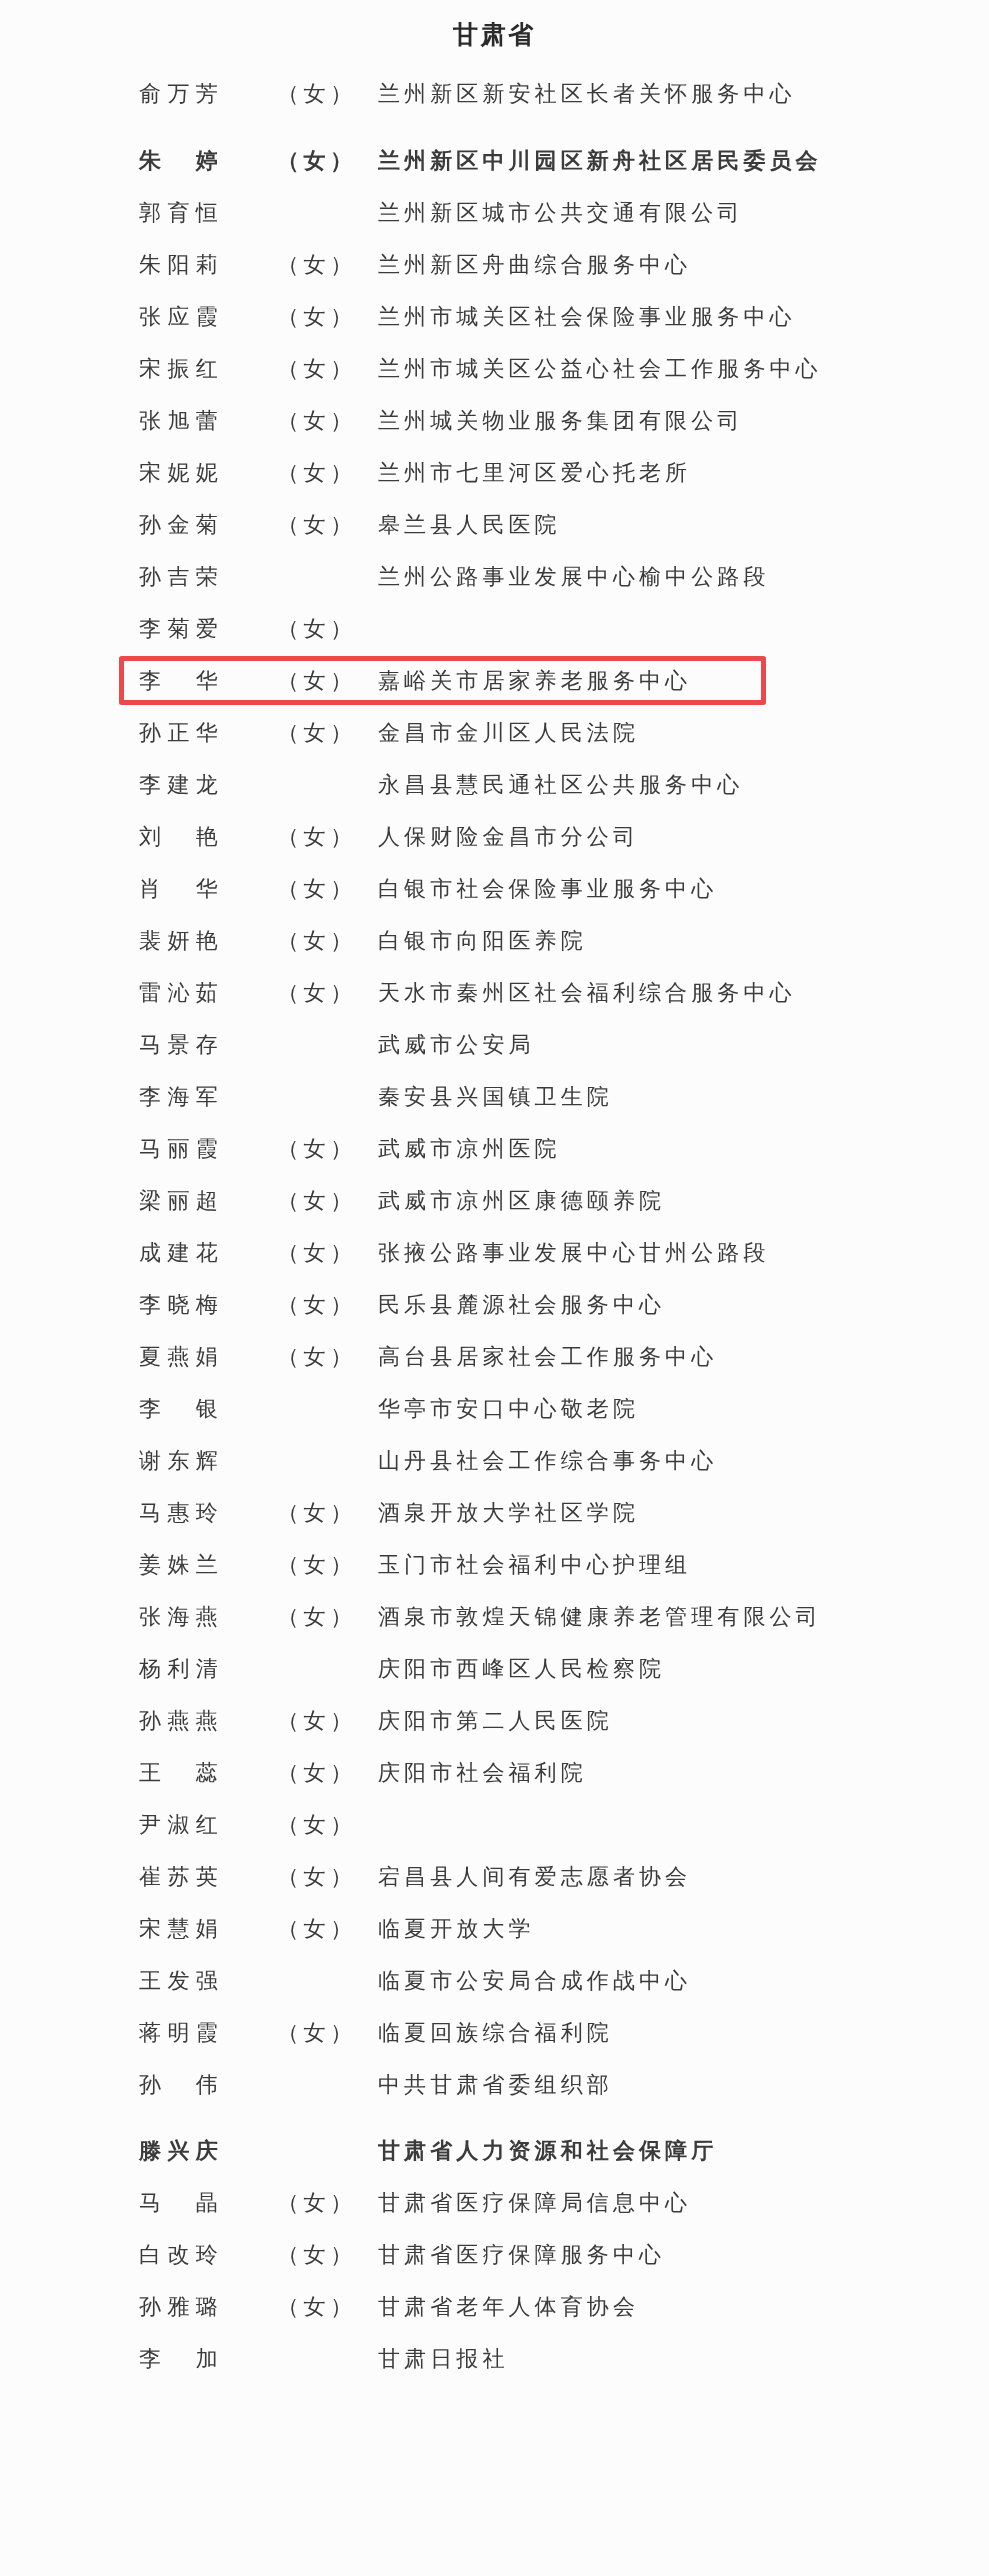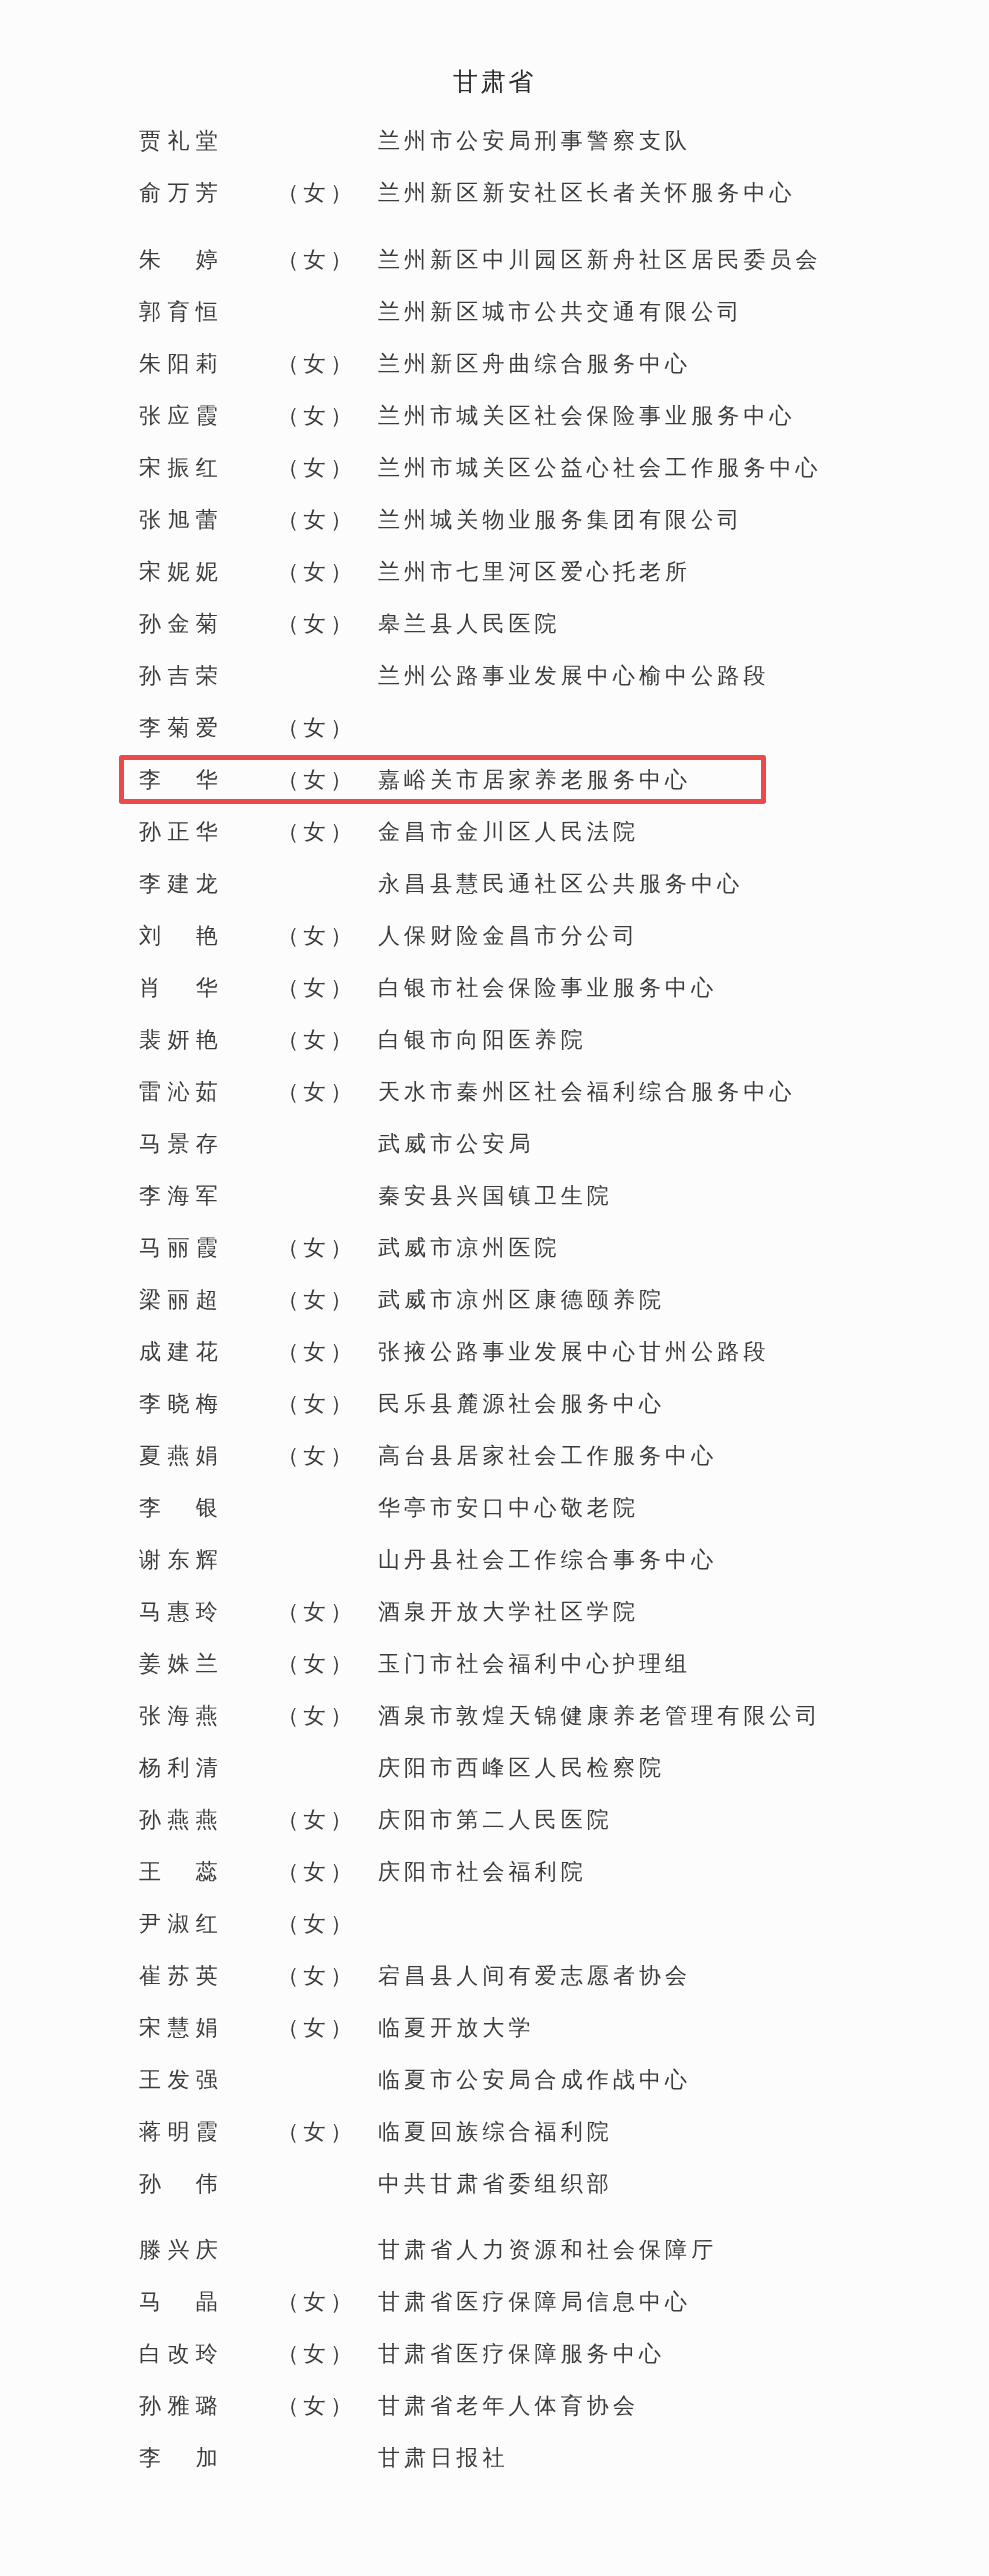--- a/index.html
+++ b/index.html
@@ -5,32 +5,32 @@
   html,body { margin:0; padding:0; background:#ffffff; }
   .page {
     width:989px; height:2576px;
     background:#fcfcfc;
     position:relative;
     overflow:hidden;
     font-family:"Liberation Serif","DejaVu Serif",serif;
     color:#3b3b3b;
   }
   .title {
-    padding-top:69px;
+    padding-top:22px;
     text-align:center;
     font-family:"DejaVu Sans","Liberation Sans",sans-serif;
-    font-weight:normal;
+    font-weight:bold;
     font-size:25px;
     line-height:1;
     letter-spacing:2.7px;
     color:#2b2b2b;
   }
   .list { margin-top:21px; }
   .row { position:relative; height:52px; }
-  .row.gap { margin-top:14.7px; }
+  .row.gap { margin-top:14.7px;font-weight:bold; }
   .name {
     position:absolute; left:139px; top:50%; transform:translateY(-50%);
     font-size:22px; letter-spacing:6.4px; white-space:pre;
   }
   .gender {
     position:absolute; left:277px; top:50%; transform:translateY(-50%);
     font-size:22px; letter-spacing:4.6px; white-space:pre;
   }
   .org {
     position:absolute; left:378px; top:50%; transform:translateY(-50%);
@@ -44,25 +44,20 @@
     border-radius:2.7px;
   }
 </style>
 </head>
 <body>
 
 <div class="page">
   <div class="title">甘肃省</div>
   <div class="list">
       <div class="row">
-        <span class="name">贾礼堂</span>
-        <span class="gender"></span>
-        <span class="org">兰州市公安局刑事警察支队</span>
-      </div>
-      <div class="row">
         <span class="name">俞万芳</span>
         <span class="gender">（女）</span>
         <span class="org">兰州新区新安社区长者关怀服务中心</span>
       </div>
       <div class="row gap">
         <span class="name">朱　婷</span>
         <span class="gender">（女）</span>
         <span class="org">兰州新区中川园区新舟社区居民委员会</span>
       </div>
       <div class="row">

